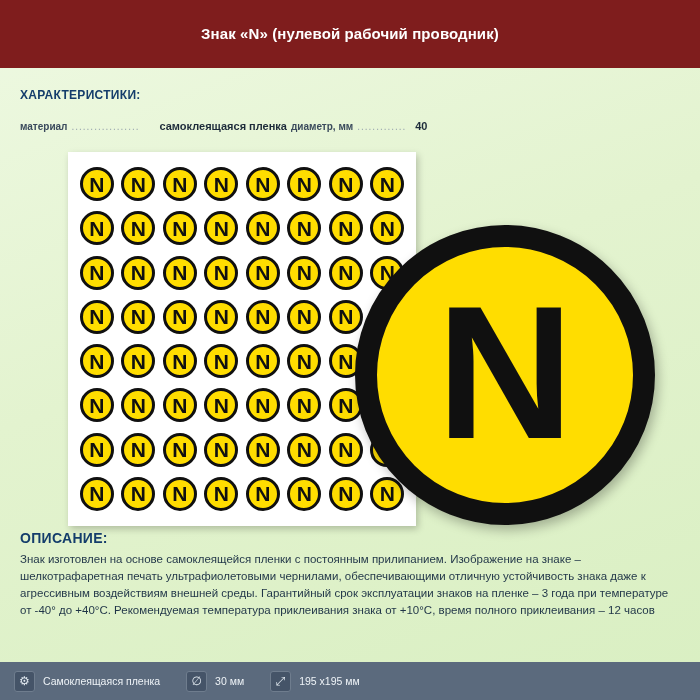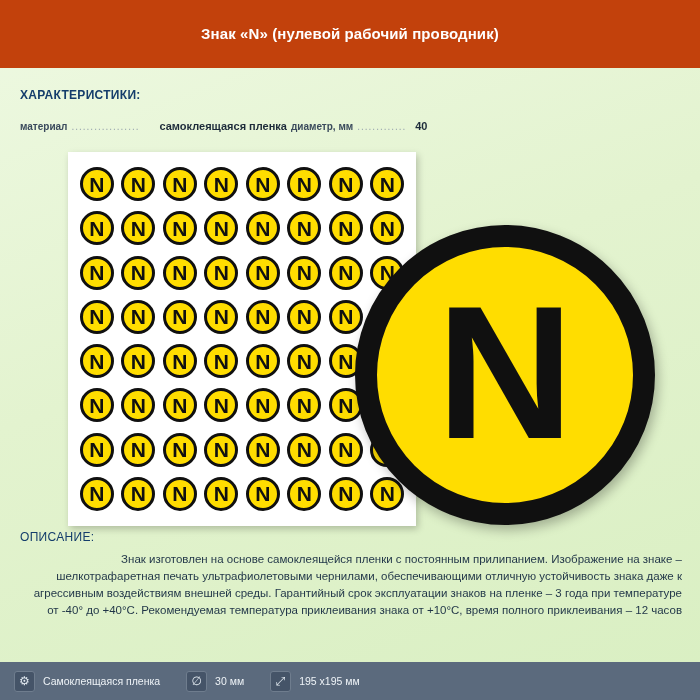--- a/index.html
+++ b/index.html
@@ -18,21 +18,21 @@
     position: absolute;
     inset: 0;
     background: linear-gradient(160deg, #eef9e2 0%, #e3f3cf 45%, #d9efc2 100%);
   }
 
   
   .header {
     position: absolute;
     top: 0; left: 0; right: 0;
     height: 68px;
-    background: #c2410c;
+    background: #7f1d1d;
     color: #ffffff;
     display: flex;
     flex-direction: column;
     align-items: center;
     justify-content: center;
     text-align: left;
     line-height: 1.25;
   }
   .header .title-line {
     font-size: 15px;
@@ -134,34 +134,34 @@
     line-height: 1;
     font-family: "Liberation Sans", sans-serif;
     margin-top: -6px;
   }
 
   
   .desc-title {
     position: absolute;
     left: 20px;
     top: 530px;
-    font-size: 12px;
-    font-weight: normal;
+    font-size: 14px;
+    font-weight: bold;
     color: #143d6b;
     letter-spacing: 0.3px;
   }
   .desc-body {
     position: absolute;
     left: 20px;
     top: 551px;
     width: 662px;
     font-size: 11.5px;
     line-height: 1.47;
     color: #1f3447;
-    text-align: right;
+    text-align: left;
   }
 
   
   .footer {
     position: absolute;
     left: 0; right: 0; bottom: 0;
     height: 38px;
     background: #5b6a7d;
     display: flex;
     align-items: center;

